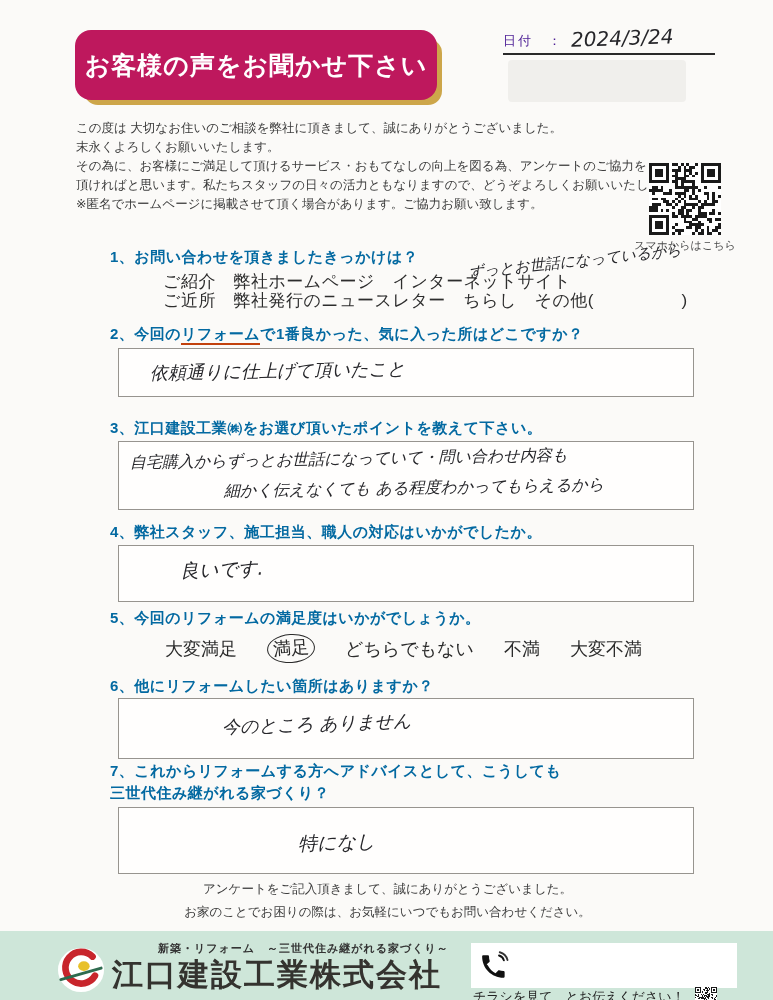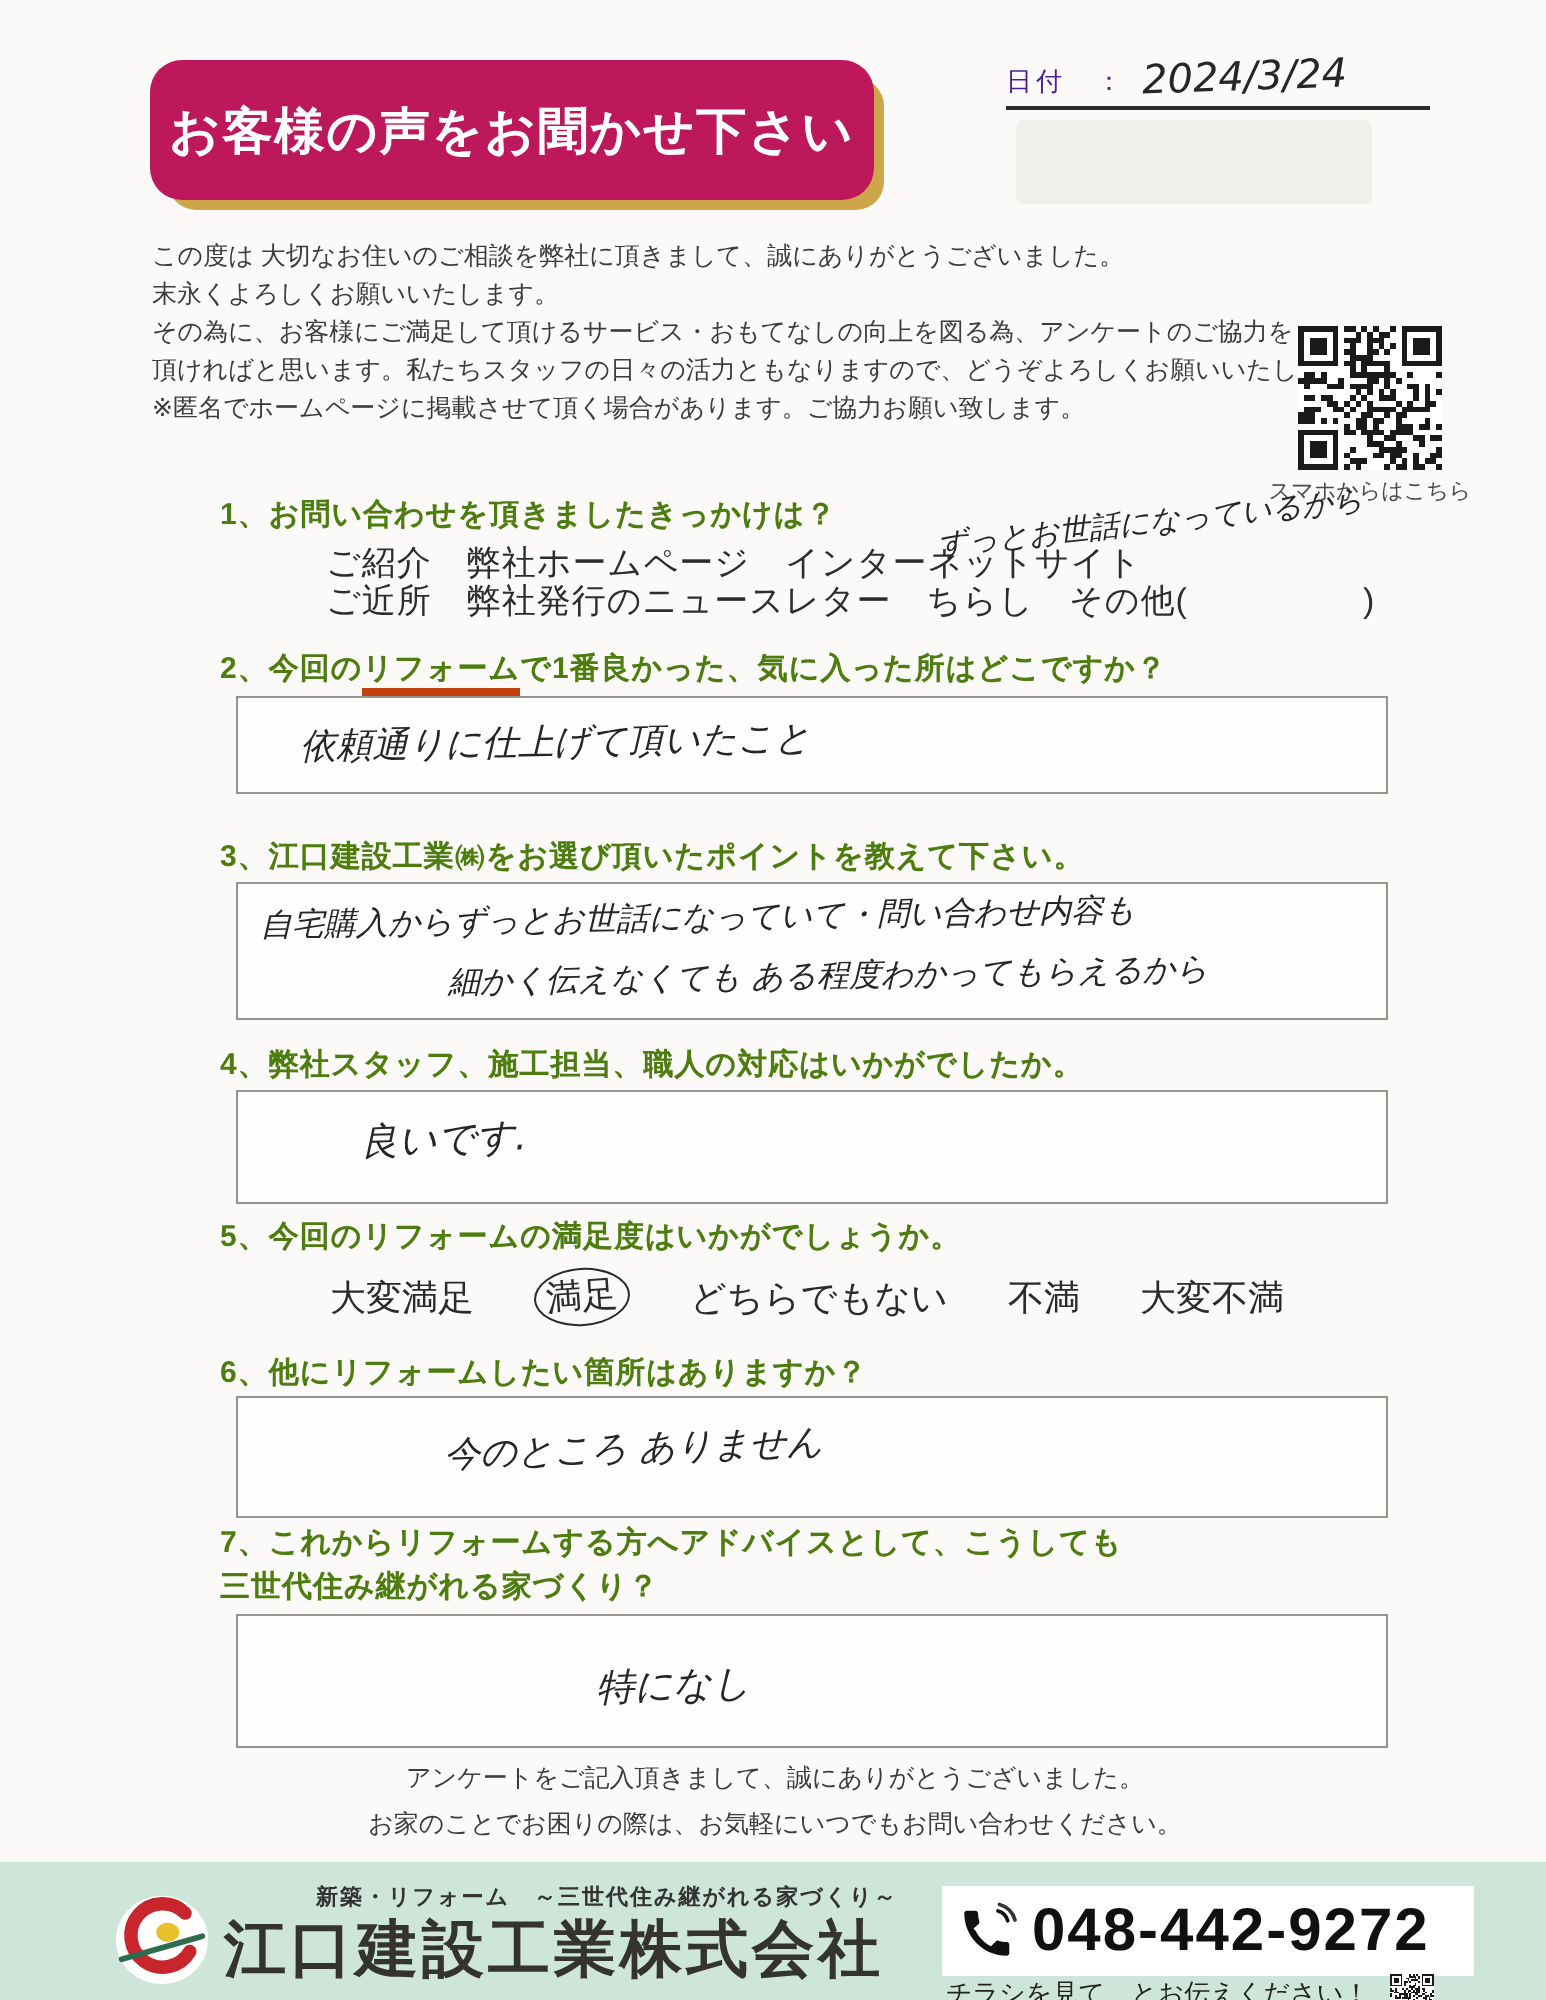--- a/index.html
+++ b/index.html
@@ -22,25 +22,25 @@
   .date-label{font-size:13px;color:#4c1d95;letter-spacing:2px;}
   .smudge{left:508px;top:60px;width:178px;height:42px;background:#f0efec;border-radius:4px;}
   
   .intro{left:76px;top:119px;width:600px;font-size:12.5px;line-height:19px;color:#3c3c3c;}
   .intro div{white-space:nowrap;}
   
   svg[data-qr]{fill:#1a1a1a;shape-rendering:crispEdges;background:#fff;}
   .qr-big{left:649px;top:163px;width:72px;height:72px;}
   .qr-caption{left:633px;top:238px;width:104px;text-align:center;font-size:11px;color:#4a4a4a;white-space:nowrap;font-family:Liberation Mono, monospace;}
   
-  .qtitle{font-weight:bold;font-size:15px;color:#4d7c0f;white-space:nowrap;letter-spacing:0.5px;}
+  .qtitle{font-weight:bold;font-size:15px;color:#0369a1;white-space:nowrap;letter-spacing:0.5px;}
   .opts{font-size:17px;color:#2d2d2d;white-space:nowrap;letter-spacing:0.5px;}
   .ansbox{border:1px solid #97948f;background:#fffefd;}
   .hand{font-style:italic;color:#26262a;white-space:nowrap;font-family:"DejaVu Sans",sans-serif;}
-  .uline{border-bottom:6px solid #c2410c;padding-bottom:1px;}
+  .uline{border-bottom:2px solid #c2410c;padding-bottom:1px;}
   .optrow{display:flex;gap:30px;font-size:18px;color:#2b2b2b;align-items:center;}
   .circled{border:1.6px solid #2a2a2a;border-radius:50%;padding:1px 5px 2px;transform:rotate(-4deg);display:inline-block;}
   
   .closing{left:75px;top:878px;width:625px;text-align:center;font-size:12.5px;line-height:23px;color:#3c3c3c;}
   
   .footer{left:0;top:931px;width:773px;height:69px;background:#cee6d9;}
   .tagline{left:158px;top:941px;font-size:11px;font-weight:bold;color:#333;letter-spacing:1px;white-space:nowrap;}
   .company{left:112px;top:954px;font-size:31px;font-weight:bold;color:#34332f;letter-spacing:2px;white-space:nowrap;}
   .phone-chip{left:471px;top:943px;width:266px;height:45px;background:#fff;display:flex;align-items:center;gap:7px;padding-left:8px;box-sizing:border-box;}
   .phone-num{font-size:30px;font-weight:bold;color:#101010;letter-spacing:1px;white-space:nowrap;}
@@ -329,21 +329,20 @@
 
   <div class="abs tagline">新築・リフォーム　～三世代住み継がれる家づくり～</div>
   <div class="abs company">江口建設工業株式会社</div>
 
   <div class="abs phone-chip">
     <svg width="30" height="30" viewBox="0 0 24 24">
       <path fill="#111" d="M7.1 11.6c1.3 2.6 3.5 4.8 6.1 6.1l2-2c.25-.25.62-.33.95-.22 1.05.35 2.18.54 3.35.54.55 0 1 .45 1 1v3.47c0 .55-.45 1-1 1-9.4 0-17-7.6-17-17 0-.55.45-1 1-1h3.5c.55 0 1 .45 1 1 0 1.17.19 2.3.54 3.35.11.33.03.7-.22.95l-2.12 1.81z"></path>
       <path d="M16 3.6c1.9.5 3.4 2 3.9 3.9" stroke="#111" stroke-width="1.5" fill="none" stroke-linecap="round"></path>
       <path d="M16.6 1c3 .8 5.4 3.2 6.2 6.2" stroke="#111" stroke-width="1.5" fill="none" stroke-linecap="round" opacity="0.85"></path>
     </svg>
-    <span class="phone-num">048-442-9272</span>
   </div>
   <div class="abs phone-note">チラシを見て、とお伝えください！</div>
   <svg class="abs qr-tiny" data-qr="" viewBox="0 0 25 25">
       <rect x="11" y="0" width="1" height="1"></rect>
       <rect x="13" y="0" width="1" height="1"></rect>
       <rect x="15" y="0" width="1" height="1"></rect>
       <rect x="11" y="1" width="1" height="1"></rect>
       <rect x="12" y="1" width="1" height="1"></rect>
       <rect x="13" y="1" width="1" height="1"></rect>
       <rect x="14" y="1" width="1" height="1"></rect>

